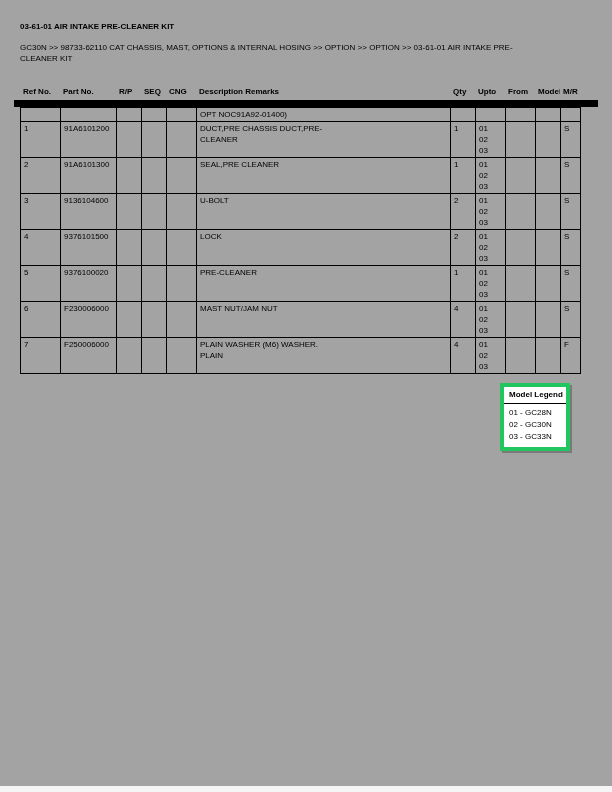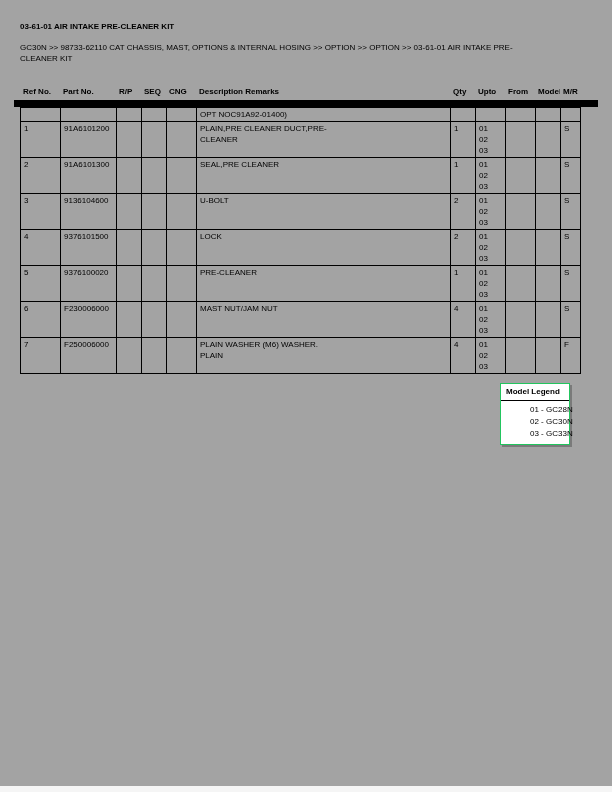--- a/index.html
+++ b/index.html
@@ -66,29 +66,29 @@
   .col-desc  { width:254px; }
   .col-qty   { width:25px; }
   .col-model { width:30px; }
   .col-from  { width:30px; }
   .col-upto  { width:25px; }
   .col-mr    { width:20px; }
 
   
   .legend {
     position:absolute; left:500px; top:383px; width:70px;
-    border:1px solid #22c55e; background:#fff;
+    border:4px solid #22c55e; background:#fff;
     box-shadow:2px 2px 0 rgba(0,0,0,0.25);
   }
   .legend-title {
     font-size:8px; font-weight:bold; line-height:10px;
     padding:3px 5px; border-bottom:1px solid #000;
     white-space:nowrap;
   }
-  .legend-items { padding:3px 5px 4px 5px;margin-left:24px; }
+  .legend-items { padding:3px 5px 4px 5px; }
   .legend-item { font-size:8px; line-height:12px; white-space:nowrap; }
 
   .page-bottom-edge {
     position:absolute; left:0; bottom:0; width:612px; height:6px;
     background:#f5f5f5;
   }
 </style>
 </head>
 <body>
 
@@ -160,21 +160,21 @@
       <td></td>
       <td></td>
     </tr>
 
     <tr class="data-row">
       <td>1</td>
       <td>91A6101200</td>
       <td></td>
       <td></td>
       <td></td>
-      <td class="cell-desc">PLAIN,PRE CLEANER DUCT,PRE-
+      <td class="cell-desc">DUCT,PRE CHASSIS DUCT,PRE-
 CLEANER</td>
       <td>1</td>
       <td class="cell-model">01
 02
 03</td>
       <td></td>
       <td></td>
       <td>S</td>
     </tr>
 

